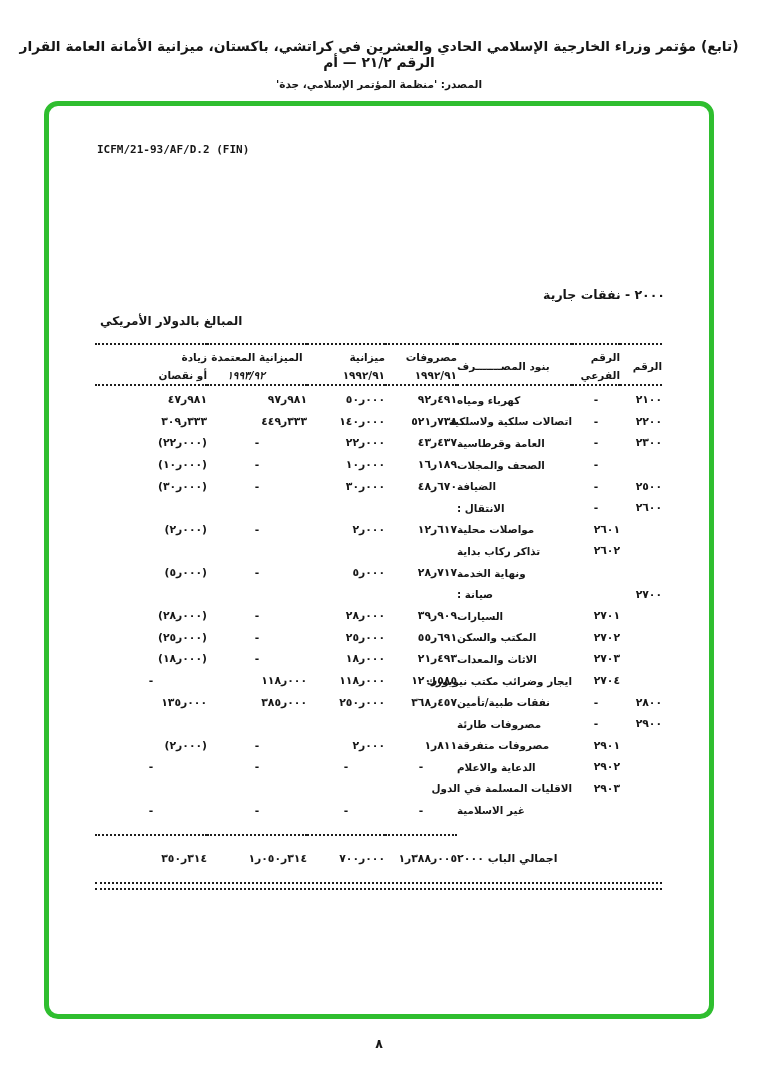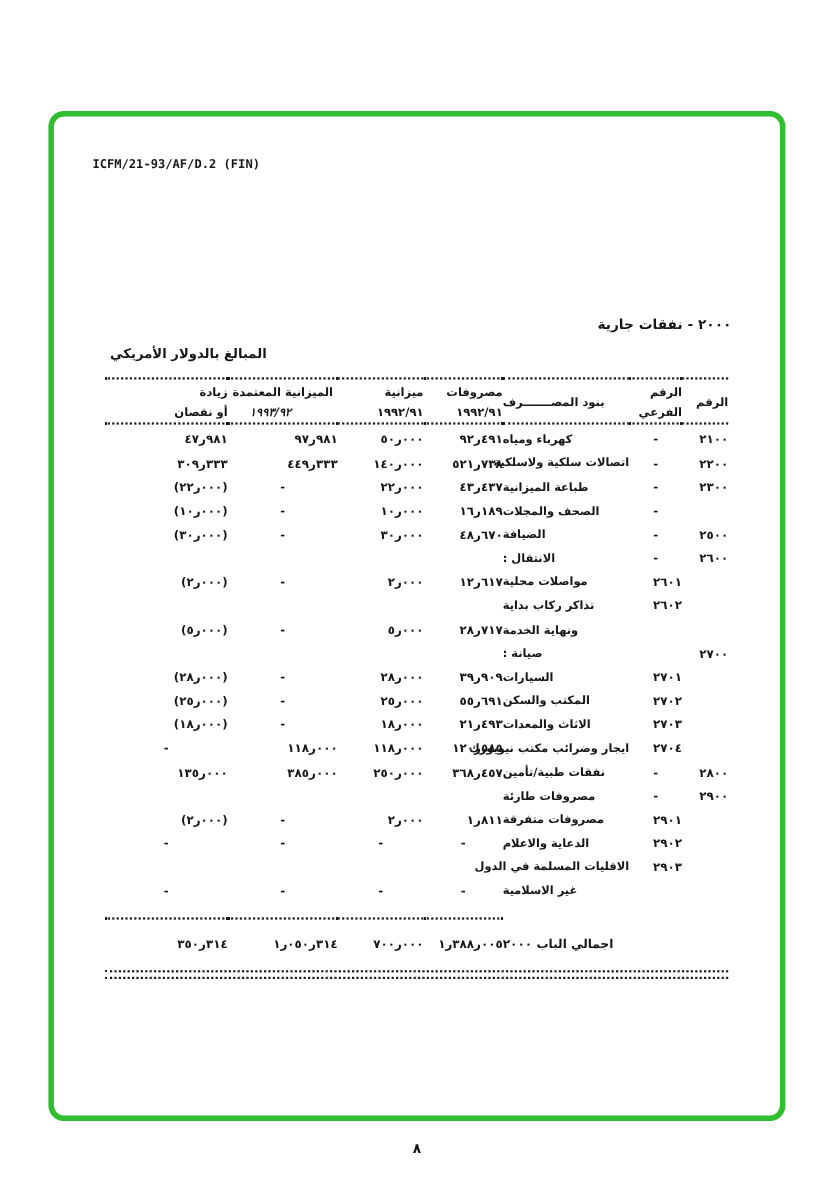--- a/index.html
+++ b/index.html
@@ -6,21 +6,21 @@
   .page{position:relative;width:758px;height:1078px;background:#fff;color:#161616;
         font-family:"DejaVu Sans",sans-serif;font-weight:bold;overflow:hidden;}
 
   .top-header{position:absolute;top:38px;left:14px;right:14px;text-align:center;direction:rtl;}
   .h-line1{font-size:13.8px;letter-spacing:0;}
   .h-line2{font-size:10.5px;margin-top:8px;}
 
   .green-box{position:absolute;left:44px;top:101px;width:670px;height:918px;
              box-sizing:border-box;border:5px solid #2fbe2f;border-radius:14px;background:#fff;}
 
-  .doc-ref{position:absolute;left:84px;top:143px;font-family:"DejaVu Sans Mono",monospace;
+  .doc-ref{position:absolute;left:97px;top:143px;font-family:"DejaVu Sans Mono",monospace;
            font-weight:bold;font-size:11px;}
   .section-title{position:absolute;right:44px;top:186px;direction:rtl;font-size:12.5px;white-space:nowrap;text-align:right;}
   .currency-note{position:absolute;left:51px;top:209px;direction:rtl;font-size:12px;white-space:nowrap;}
 
   table.budget{position:absolute;left:46px;top:238px;width:567px;table-layout:fixed;
                border-collapse:collapse;}
   table.budget td{padding:0;vertical-align:middle;}
 
   .sep-row td{border-top:2px dotted #1c1c1c;height:3px;}
   .head-row td{padding-top:7px;padding-bottom:16px;vertical-align:top;}
@@ -46,20 +46,24 @@
   .sep-double td{height:8px;}
   .dbl{height:4px;border-top:2px dotted #1c1c1c;border-bottom:2px dotted #1c1c1c;}
 
   .page-num{position:absolute;left:0;right:0;top:1036px;text-align:center;font-size:12.5px;}
 </style>
 </head>
 <body>
 
 <div class="page">
 
+  <div class="top-header">
+    <div class="h-line1">(تابع) مؤتمر وزراء الخارجية الإسلامي الحادي والعشرين في كراتشي، باكستان،  ميزانية الأمانة العامة القرار الرقم ٢١/٢ — أم</div>
+    <div class="h-line2">المصدر:  'منظمة المؤتمر الإسلامي، جدة'</div>
+  </div>
 
   <div class="green-box"></div>
 
   <div class="doc-ref">ICFM/21-93/AF/D.2 (FIN)</div>
   <div class="section-title" style="top:287px;right:93px;">٢٠٠٠ -   نفقات جارية</div>
   <div class="currency-note" style="top:314px;left:100px;">المبالغ بالدولار الأمريكي</div>
 
   <table class="budget" dir="rtl" style="left:95px;top:343px;">
     <colgroup>
       <col style="width:42px">
@@ -124,21 +128,21 @@
     <td class="c-label">اتصالات سلكية ولاسلكية</td>
     <td class="ce num">٥٢١ر٧٣٨</td>
     <td class="cb num">١٤٠ر٠٠٠</td>
     <td class="ca num">٤٤٩ر٣٣٣</td>
     <td class="cc num">٣٠٩ر٣٣٣</td>
   </tr>
 
   <tr>
     <td class="c-code">٢٣٠٠</td>
     <td class="c-sub dash">-</td>
-    <td class="c-label">طباعة الميزانية</td>
+    <td class="c-label">العامة وقرطاسية</td>
     <td class="ce num">٤٣ر٤٣٧</td>
     <td class="cb num">٢٢ر٠٠٠</td>
     <td class="ca num dash">-</td>
     <td class="cc num">(٢٢ر٠٠٠)</td>
   </tr>
 
   <tr>
     <td class="c-code"></td>
     <td class="c-sub dash">-</td>
     <td class="c-label">الصحف والمجلات</td>

